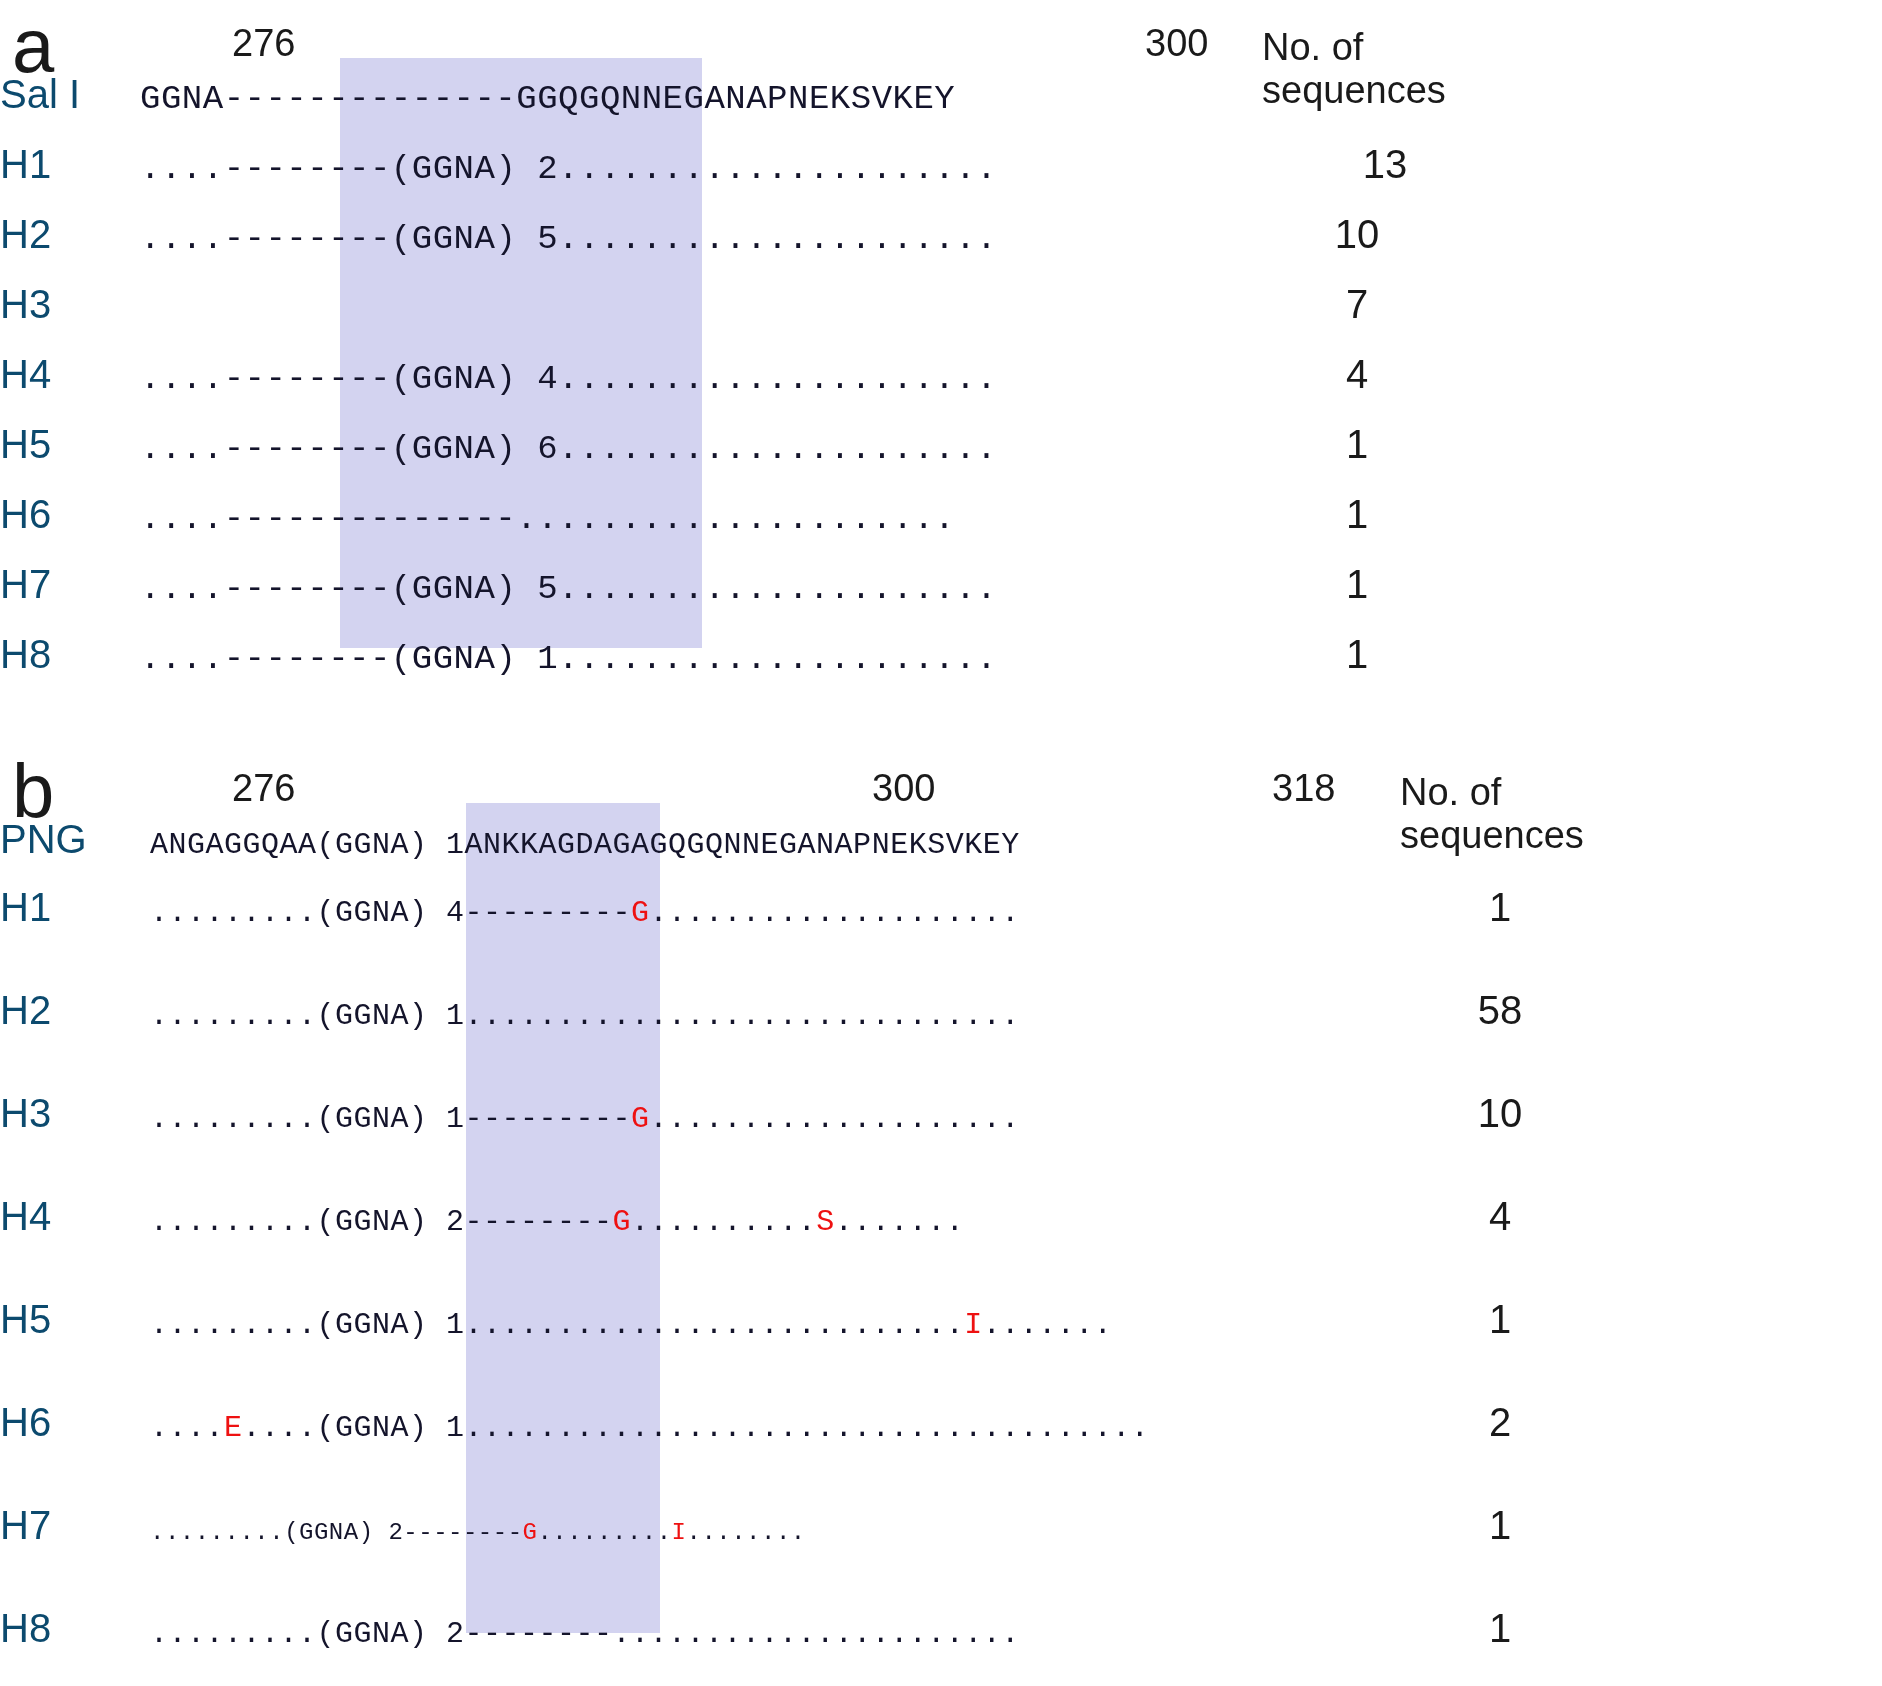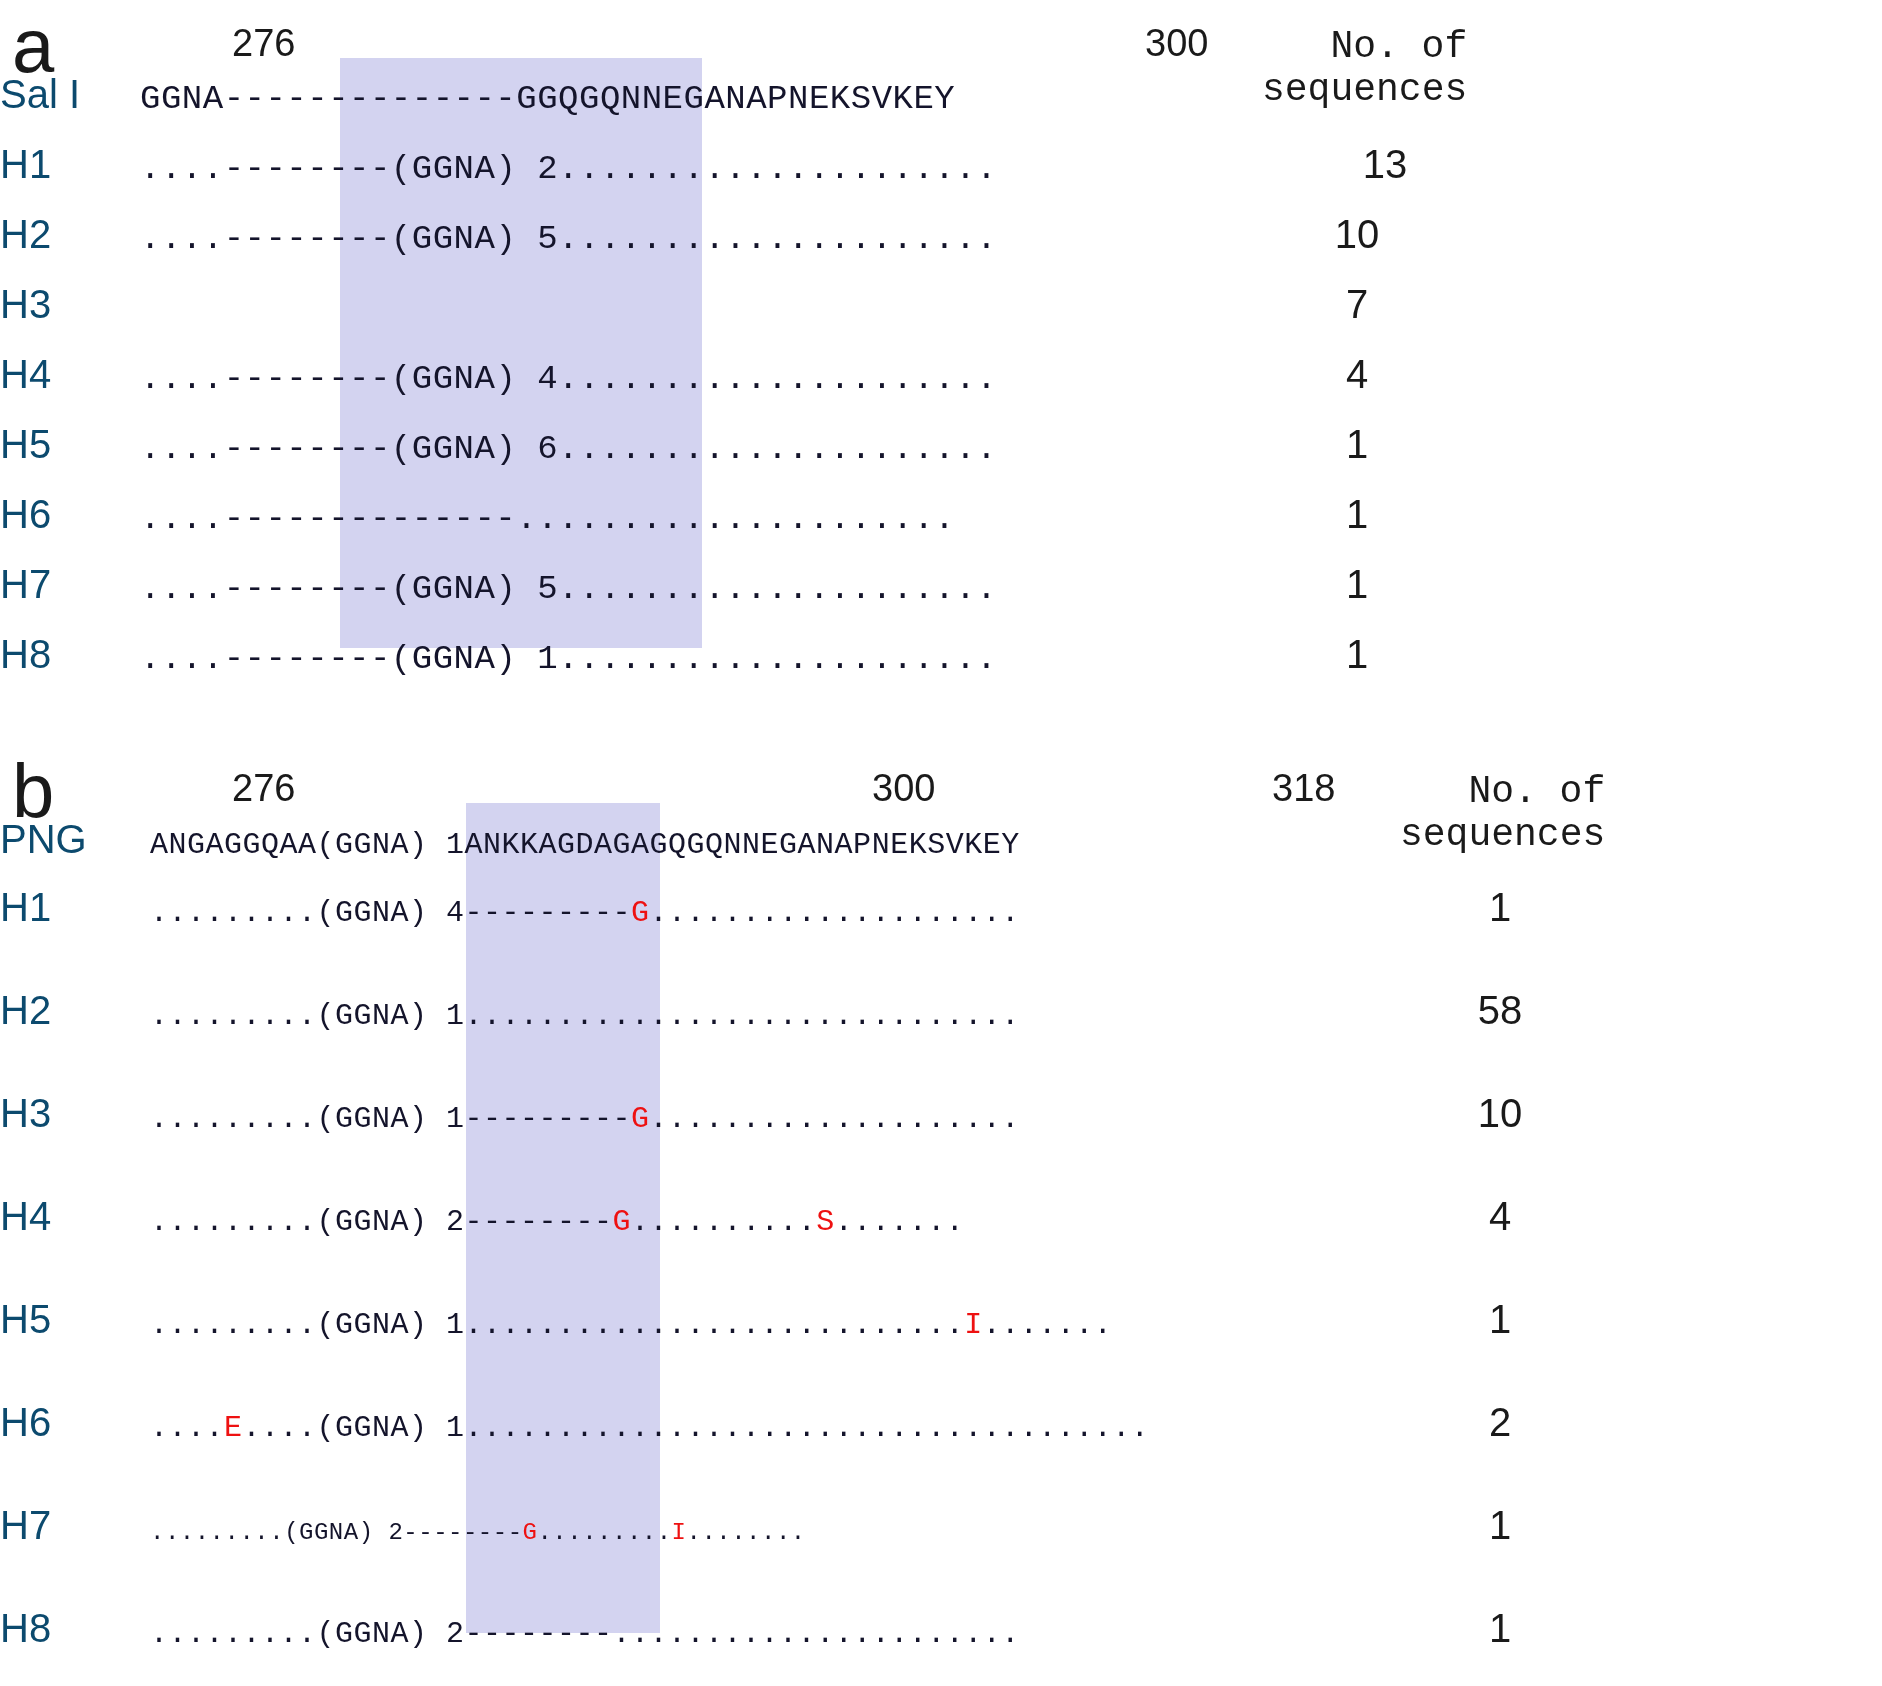--- a/index.html
+++ b/index.html
@@ -78,24 +78,24 @@
     position: absolute;
     font-family: "Liberation Sans", sans-serif;
     font-size: 38px;
     color: #1a1a1a;
     white-space: nowrap;
   }
 
   
   .noseq-head {
     position: absolute;
-    font-family: Liberation Mono, monospace;
+    font-family: Liberation Sans, sans-serif;
     font-size: 38px;
     line-height: 1.12;
-    text-align: right;
+    text-align: left;
     color: #1a1a1a;
     white-space: nowrap;
   }
 
   
   .highlight {
     position: absolute;
     background: #d3d3f0;
     z-index: 1;
   }

